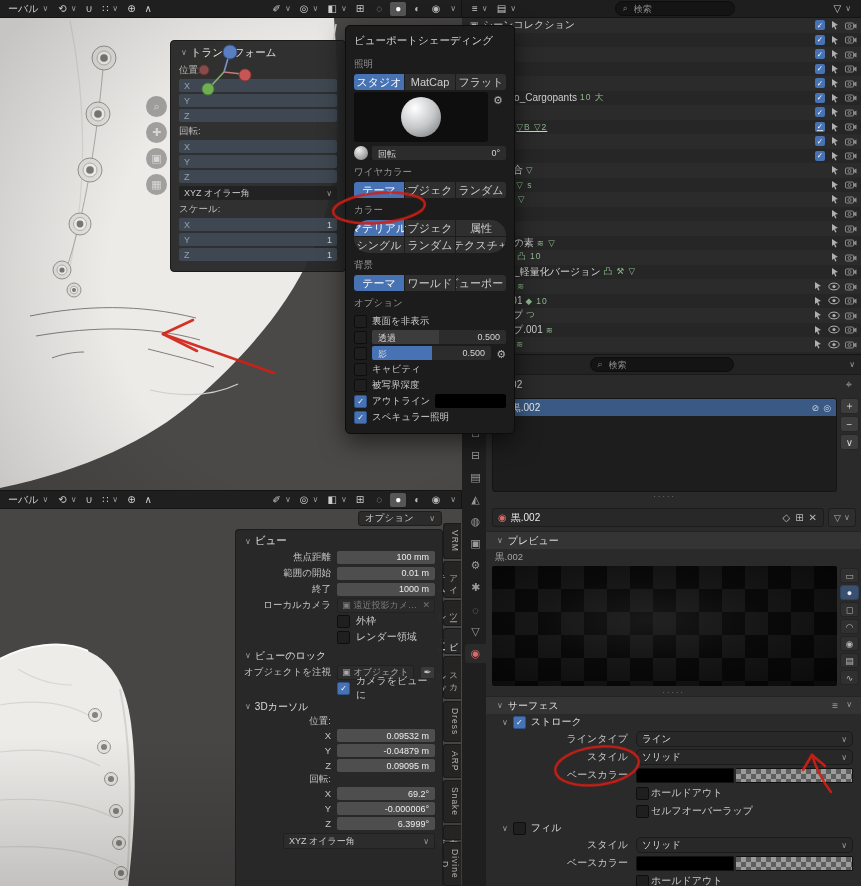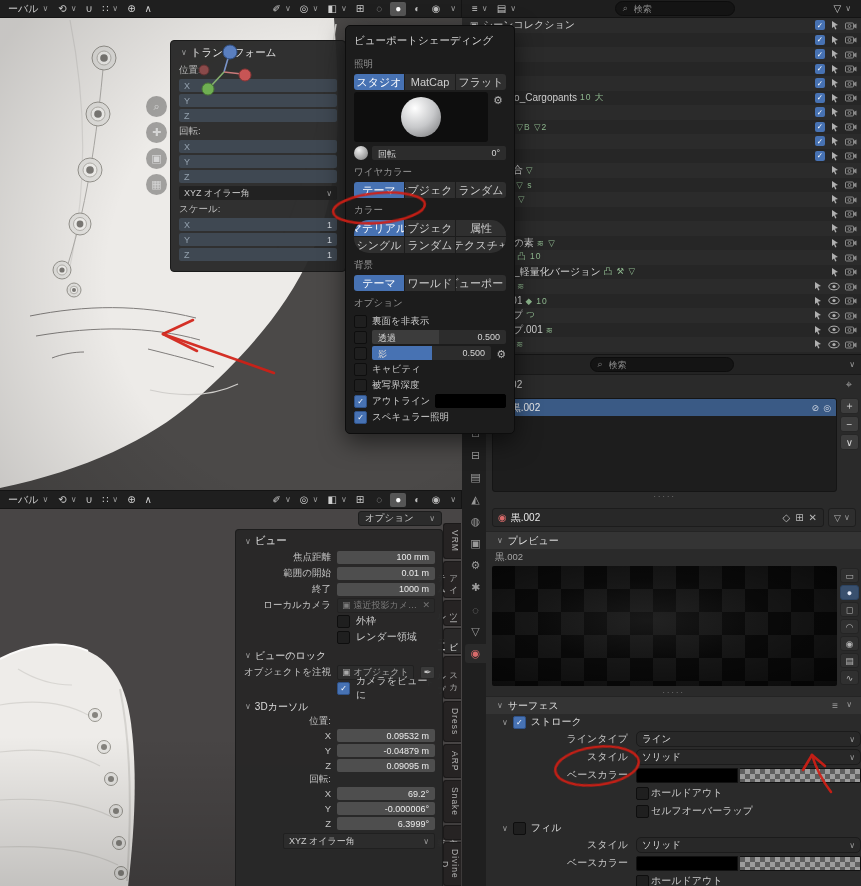--- a/index.html
+++ b/index.html
@@ -123,21 +123,21 @@
   .preview-wrap{position:relative;padding:0 24px 2px 6px;height:122px;box-sizing:border-box;flex:none;}
   .checker{width:100%;height:100%;border-radius:2px;
            background:radial-gradient(ellipse at 45% 45%,rgba(70,70,70,.25) 0%,rgba(0,0,0,0) 45%,rgba(0,0,0,.55) 100%),
                       repeating-conic-gradient(#161616 0% 25%,#090909 0% 50%);
            background-size:100% 100%,46px 46px;}
   .ptypes{position:absolute;right:2px;top:2px;width:19px;display:flex;flex-direction:column;gap:2px;}
   .ptype{height:15px;background:#303030;border:1px solid #242424;border-radius:3px;color:#b5b5b5;font-size:9px;
          display:flex;align-items:center;justify-content:center;padding:0;font-family:inherit;}
   .ptype.active{background:#39506e;color:#e8eefc;border-color:#2c4361;}
   .sub-header{height:16px;display:flex;align-items:center;gap:5px;padding:0 14px;font-size:10px;color:#d8d8d8;flex:none;}
-  .prop-row{display:flex;align-items:center;height:18px;padding-right:0;gap:8px;font-size:10px;flex:none;}
+  .prop-row{display:flex;align-items:center;height:18px;padding-right:8px;gap:8px;font-size:10px;flex:none;}
   .prop-label{width:142px;text-align:right;color:#c6c6c6;flex:none;white-space:nowrap;}
   .prop-ctl{flex:1;display:flex;gap:2px;align-items:center;min-width:0;}
   .dropdown{flex:1;height:14px;background:#282828;border:1px solid #1b1b1b;border-radius:5px;display:flex;
             align-items:center;justify-content:space-between;padding:0 5px;color:#dcdcdc;font-size:9.5px;}
   .color-black{flex:1;height:13px;background:#000;border-radius:2px 0 0 2px;border:1px solid #111;}
   .color-alpha{flex:1.2;height:13px;border-radius:0 2px 2px 0;border:1px solid #111;border-left:none;
                background:repeating-conic-gradient(#9c9c9c 0% 25%,#5e5e5e 0% 50%) 0 0/10px 10px;}
   .cb-label{color:#c9c9c9;font-size:10px;}
   
   .options-btn{position:absolute;right:19px;top:20px;width:84px;height:15px;background:#2b2b2b;border:1px solid #1d1d1d;
@@ -652,21 +652,21 @@
               <path d="M2,1 L8,5 L5,5.8 L6.5,9 L5.2,9.5 L4,6.4 L2,8 Z" fill="#b0b0b0"></path>
             </svg>
 
             <svg width="12" height="9" viewBox="0 0 12 9">
               <rect x="0.5" y="2" width="8" height="6" rx="1" fill="none" stroke="#8a8a8a"></rect>
               <path d="M8.5,4 L11.5,2.5 V7.5 L8.5,6 Z" fill="#8a8a8a"></path>
               <circle cx="4.5" cy="5" r="1.5" stroke="#8a8a8a" fill="none"></circle>
             </svg>
           </span>
         </div>
-        <div class="ol-row" style="padding-left: 16px;">
+        <div class="ol-row" style="padding-left: 16px; text-decoration: underline;">
           <span class="ol-icon wh">▤</span>
           <span class="ol-label">ツプ</span>
           <span class="ol-badges">▽B ▽2</span>
           <span class="ol-right">
             <span class="ol-chk">
               <span>✓</span>
             </span>
             <svg width="10" height="10" viewBox="0 0 10 10">
               <path d="M2,1 L8,5 L5,5.8 L6.5,9 L5.2,9.5 L4,6.4 L2,8 Z" fill="#b0b0b0"></path>
             </svg>

